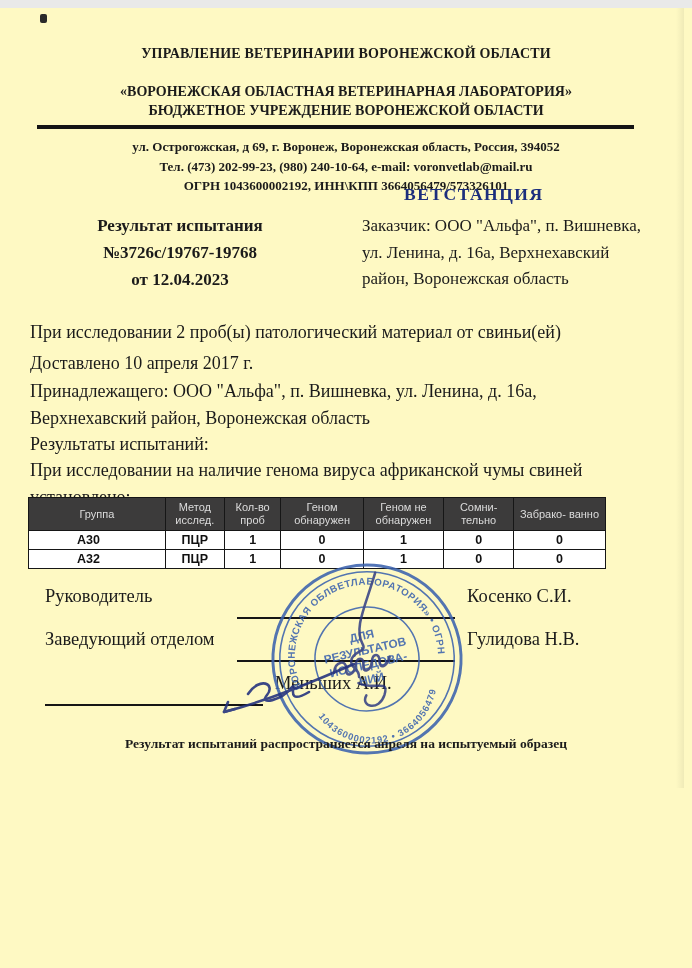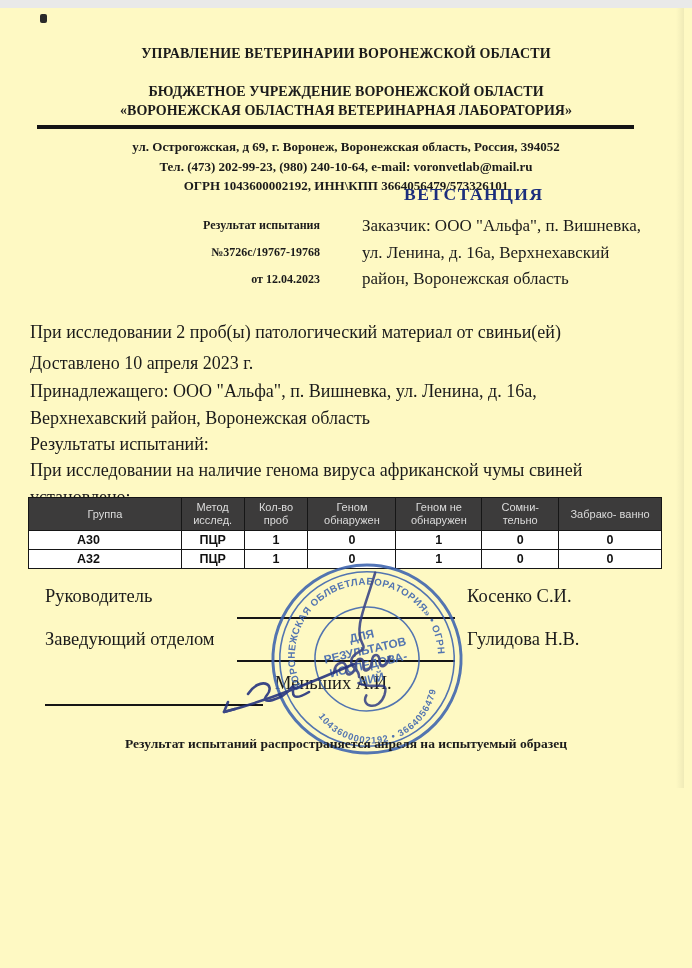--- a/index.html
+++ b/index.html
@@ -35,36 +35,36 @@
     position:absolute; top:129px; left:0; width:100%;
     text-align:center; font-size:13px; font-weight:600; line-height:19.5px;
   }
   .vetstation {
     position:absolute; top:176px; left:404px;
     font-size:17.5px; font-weight:bold; letter-spacing:1.5px;
     color:#1c2e7d; font-family:"Liberation Serif", serif;
   }
   .result-title {
     position:absolute; top:204px; left:40px; width:280px;
-    text-align:right; font-weight:bold; font-size:12px; line-height:27px;
+    text-align:center; font-weight:bold; font-size:17px; line-height:27px;
   }
   .customer {
     position:absolute; top:205px; left:362px; width:292px;
     font-size:17px; line-height:26.5px;
   }
   .para { position:absolute; left:30px; font-size:18px; line-height:27px; }
   .p1 { top:311px; width:630px; }
   .p2 { top:342px; width:630px; }
   .p3 { top:370px; width:615px; }
   .p4 { top:423px; width:630px; }
   .p5 { top:449px; width:590px; }
 
   table.results {
     position:absolute; top:489px; left:28px;
-    width:634px; border-collapse:collapse;
+    width:578px; border-collapse:collapse;
     font-family:"Liberation Sans", sans-serif;
     border-radius:15px;
   }
   table.results th {
     background:#3c3b3b; color:#dcdcdc;
     font-size:11px; font-weight:normal; line-height:13px;
     border:1.6px solid #161616; padding:3px 2px; text-align:center;
     vertical-align:middle;
   }
   table.results td {
@@ -96,22 +96,22 @@
 <body>
 
 <div class="page">
 
   <div class="speck"></div>
   <div class="scan-edge"></div>
 
   <div class="dept-header">УПРАВЛЕНИЕ ВЕТЕРИНАРИИ ВОРОНЕЖСКОЙ ОБЛАСТИ</div>
 
   <div class="org-name">
+    <div>«ВОРОНЕЖСКАЯ ОБЛАСТНАЯ ВЕТЕРИНАРНАЯ ЛАБОРАТОРИЯ»</div>
     <div>БЮДЖЕТНОЕ УЧРЕЖДЕНИЕ ВОРОНЕЖСКОЙ ОБЛАСТИ</div>
-    <div>«ВОРОНЕЖСКАЯ ОБЛАСТНАЯ ВЕТЕРИНАРНАЯ ЛАБОРАТОРИЯ»</div>
   </div>
 
   <div class="rule"></div>
 
   <div class="address-block">
     <div>ул. Острогожская, д 69, г. Воронеж, Воронежская область, Россия, 394052</div>
     <div>Тел. (473) 202-99-23, (980) 240-10-64, e-mail: voronvetlab@mail.ru</div>
     <div>ОГРН 1043600002192, ИНН\КПП 3664056479/573326101</div>
   </div>
 
@@ -119,21 +119,21 @@
 
   <div class="result-title">
     <div>Результат испытания</div>
     <div>№3726с/19767-19768</div>
     <div>от 12.04.2023</div>
   </div>
 
   <div class="customer">Заказчик: ООО "Альфа", п. Вишневка, ул. Ленина, д. 16а, Верхнехавский район, Воронежская область</div>
 
   <div class="para p1">При исследовании 2 проб(ы) патологический материал от свиньи(ей)</div>
-  <div class="para p2">Доставлено 10 апреля 2023 г.</div>
+  <div class="para p2">Доставлено 10 апреля 2017 г.</div>
   <div class="para p3">Принадлежащего: ООО "Альфа", п. Вишневка, ул. Ленина, д. 16а, Верхнехавский район, Воронежская область</div>
   <div class="para p4">Результаты испытаний:</div>
   <div class="para p5">При исследовании на наличие генома вируса африканской чумы свиней установлено:</div>
 
   <table class="results">
     <colgroup>
       <col style="width:153px">
         <col style="width:63px">
         <col style="width:64px">
       <col style="width:88px">

